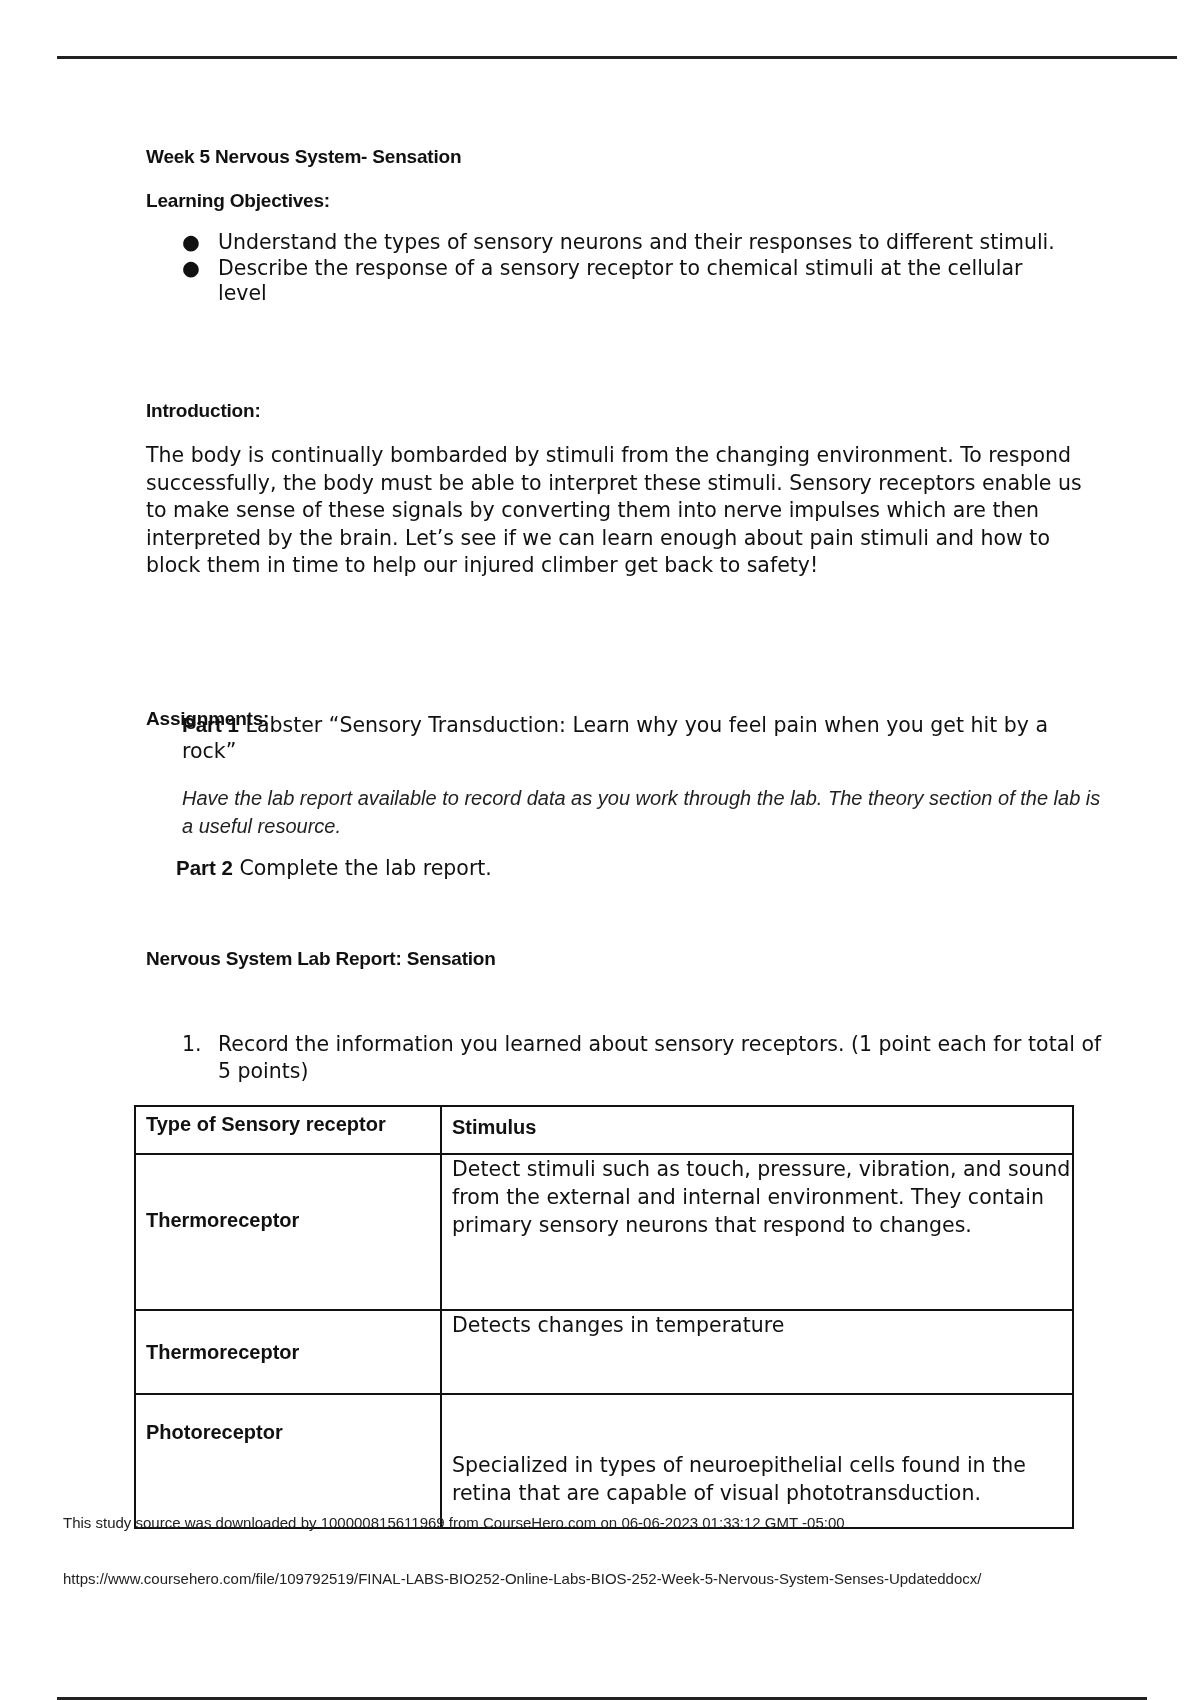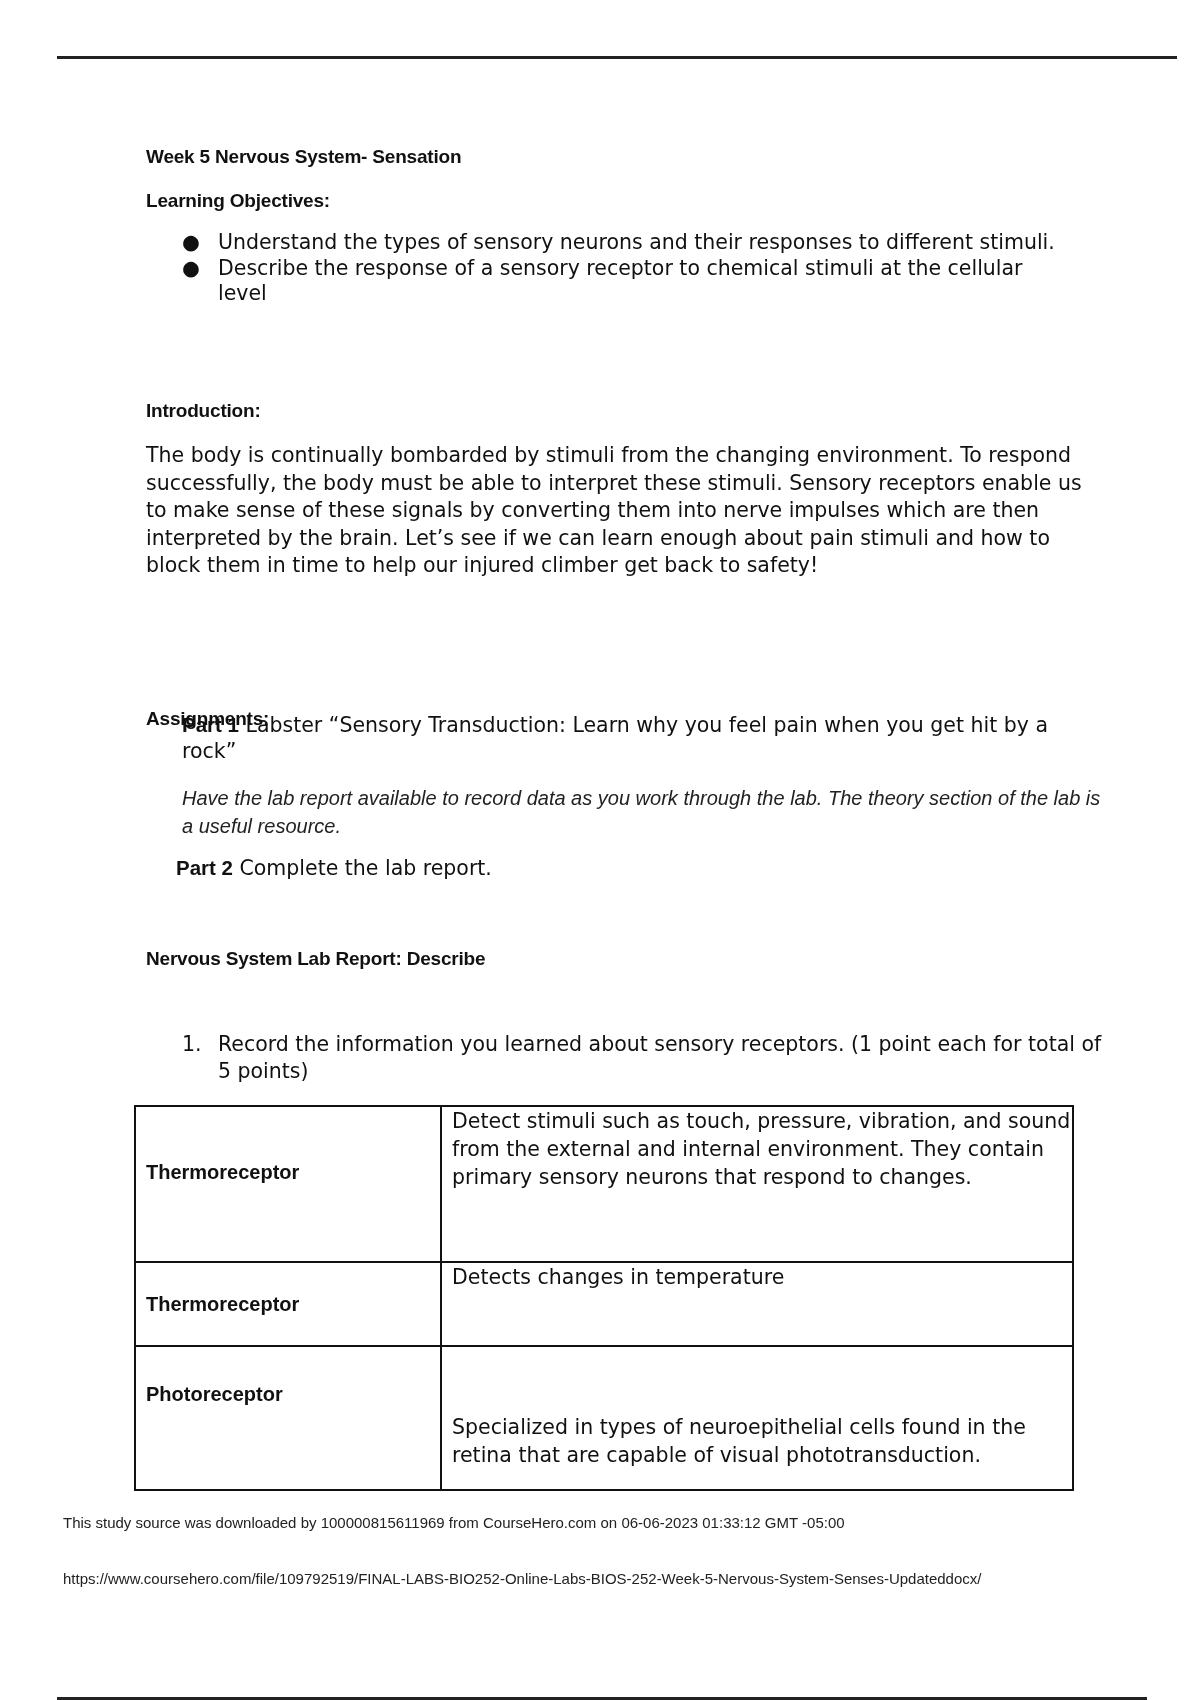--- a/index.html
+++ b/index.html
@@ -24,21 +24,21 @@
   table.rec { position: absolute; left: -12px; top: 1105px; width: 940px; border-collapse: collapse; }
   table.rec td { border: 2px solid #111; vertical-align: top; padding: 0 0 0 10px; }
   table.rec td.c1 { width: 294px; font-family: "Liberation Sans", sans-serif; font-weight: bold; font-size: 20px; }
   table.rec td.c2 { font-family: "DejaVu Sans", sans-serif; font-size: 20.5px; line-height: 28px; }
   tr.hdr td { height: 40px; padding-top: 6px; }
   tr.r1 td { height: 130px; }
   tr.r2 td { height: 82px; }
   tr.r3 td { height: 106px; }
   tr.r1 td.c1 { vertical-align: middle; padding-bottom: 24px; }
   tr.r2 td.c1 { vertical-align: middle; margin-left: 28px; }
-  tr.r3 td.c1 { vertical-align: top; padding-top: 36px; }
+  tr.r3 td.c1 { vertical-align: top; padding-top: 26px; }
   tr.r3 td.c2 { vertical-align: bottom; padding-bottom: 20px; margin-top: 28px; }
   .foot { position: absolute; left: 63px; font-family: Liberation Sans, sans-serif; font-size: 15px; color: #222; white-space: nowrap; }
 </style>
 </head>
 <body>
 
 <div class="rule rule-top"></div>
 
 <div class="page">
 
@@ -65,29 +65,33 @@
   <div class="p1 body">
     <span class="b">Part 1</span><span> Labster “Sensory Transduction: Learn why you feel pain when you get hit by a rock”</span>
   </div>
 
   <div class="note">Have the lab report available to record data as you work through the lab. The theory section of the lab is a useful resource.</div>
 
   <div class="p2 body">
     <span class="b">Part 2</span><span> Complete the lab report.</span>
   </div>
 
-  <div class="h" style="left:0; top:948px;">Nervous System Lab Report: Describe</div>
+  <div class="h" style="left:0; top:948px;">Nervous System Lab Report: Sensation</div>
 
   <div class="ol body">
     <span class="num">1.</span>
     <div class="txt">Record the information you learned about sensory receptors. (1 point each for total of 5 points)</div>
   </div>
 
   <table class="rec">
     <tbody>
+        <tr class="hdr">
+      <td class="c1">Type of Sensory receptor</td>
+      <td class="c2 b" style="font-family:'Liberation Sans',sans-serif;font-weight:bold;font-size:20px;">Stimulus</td>
+    </tr>
     <tr class="r1">
       <td class="c1">Thermoreceptor</td>
       <td class="c2">Detect stimuli such as touch, pressure, vibration, and sound from the external and internal environment. They contain primary sensory neurons that respond to changes.</td>
     </tr>
     <tr class="r2">
       <td class="c1">Thermoreceptor</td>
       <td class="c2">Detects changes in temperature</td>
     </tr>
     <tr class="r3">
       <td class="c1">Photoreceptor</td>

